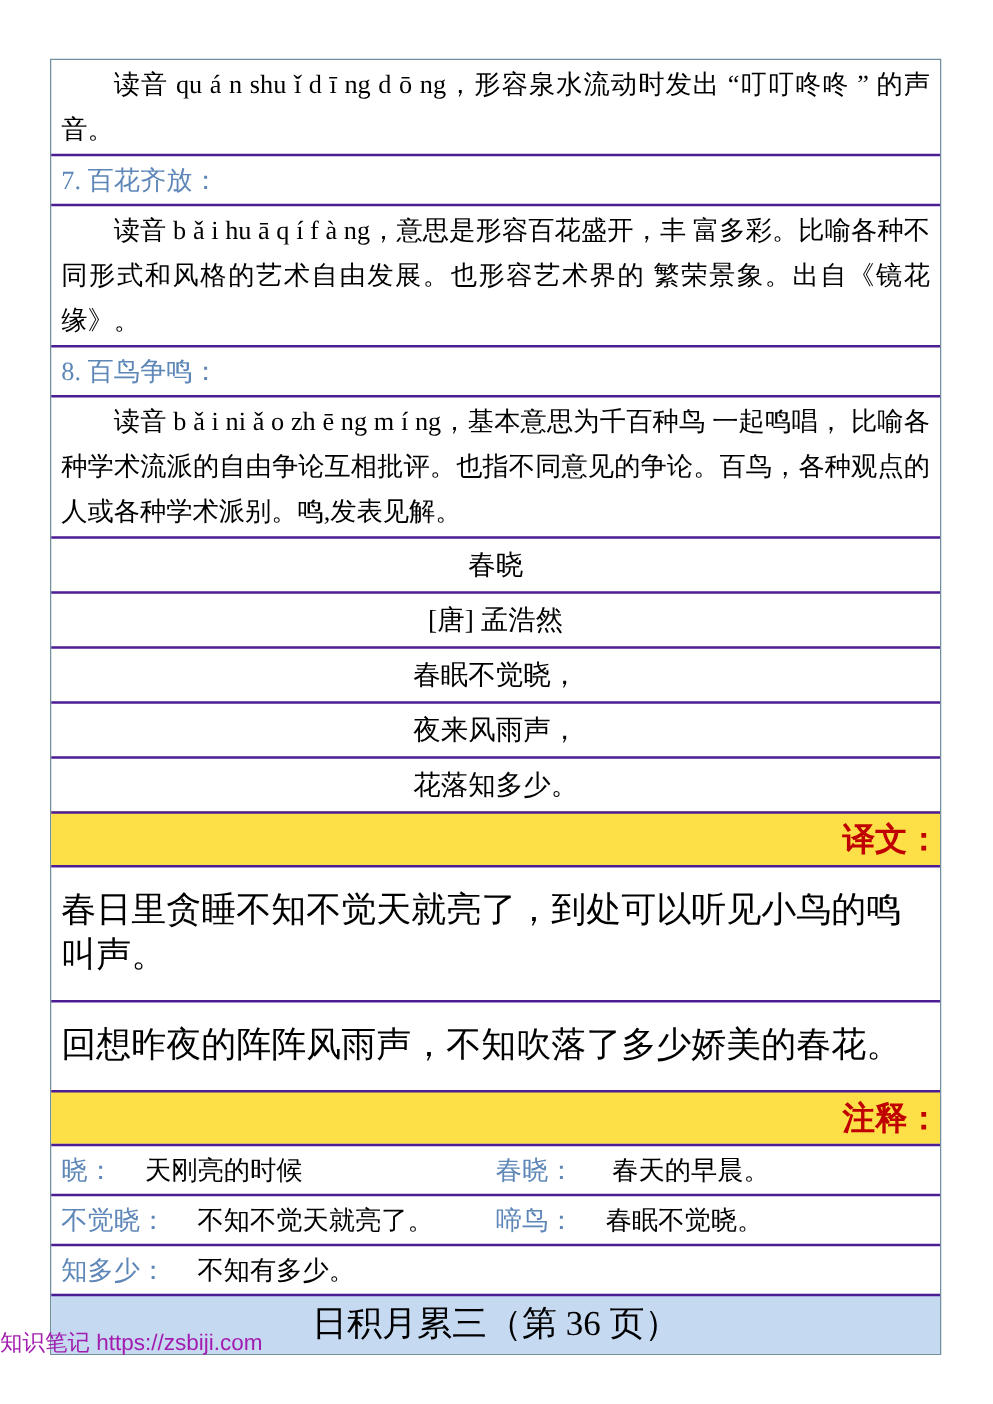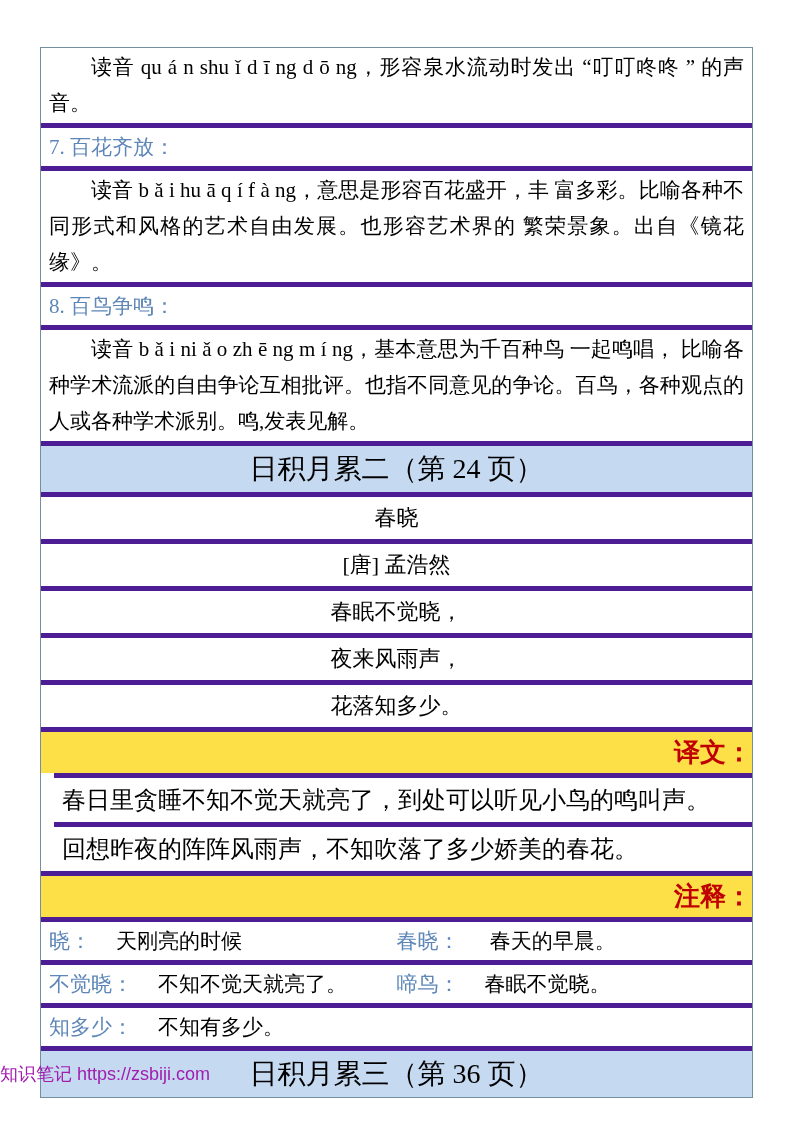--- a/index.html
+++ b/index.html
@@ -12,21 +12,21 @@
     overflow:hidden;
   }
   .doc {
     position:absolute;
     left:40px; top:47px;
     width:713px;
     border:1px solid #71909f;
     box-sizing:border-box;
   }
   .row {
-    border-top:5px solid #4c1d95;
+    border-top:2px solid #4c1d95;
     box-sizing:border-box;
   }
   .row:first-child { border-top:none; }
   .para {
     font-size:21px;
     line-height:36px;
     text-align:justify;
     text-indent:2em;
     padding:1px 8px 2px 8px;
   }
@@ -52,24 +52,23 @@
   .section-hdr {
     background:#fde047;
     color:#c00000;
     font-weight:bold;
     text-align:right;
     font-size:26px;
     line-height:39px;
     padding:1px 0;
   }
   .trans-row {
-    font-size:24px;
+    font-size:28px;
     line-height:36px;
-    padding:4px 8px;
-    margin-left:13px;
+    padding:17px 8px;
   }
   .note-row {
     display:flex;
     font-size:21px;
     line-height:36px;
     padding:1px 8px;
   }
   .note-pair { white-space:nowrap; }
   .note-pair.col1 { flex:0 0 50%; }
   .note-pair.col2 { flex:1; }
@@ -94,21 +93,20 @@
     <div class="row para">读音 qu á n shu ǐ d ī ng d ō ng，形容泉水流动时发出 “叮叮咚咚 ” 的声音。</div>
 
     <div class="row term-header">7. 百花齐放：</div>
 
     <div class="row para">读音 b ǎ i hu ā q í f à ng，意思是形容百花盛开，丰 富多彩。比喻各种不同形式和风格的艺术自由发展。也形容艺术界的 繁荣景象。出自《镜花缘》。</div>
 
     <div class="row term-header">8. 百鸟争鸣：</div>
 
     <div class="row para">读音 b ǎ i ni ǎ o zh ē ng m í ng，基本意思为千百种鸟 一起鸣唱， 比喻各种学术流派的自由争论互相批评。也指不同意见的争论。百鸟，各种观点的人或各种学术派别。鸣,发表见解。</div>
 
-    <div class="row banner">日积月累二（第 24 页）</div>
 
     <div class="row center-row">春晓</div>
 
     <div class="row center-row">[唐] 孟浩然</div>
 
     <div class="row center-row">春眠不觉晓，</div>
 
 
     <div class="row center-row">夜来风雨声，</div>
 

